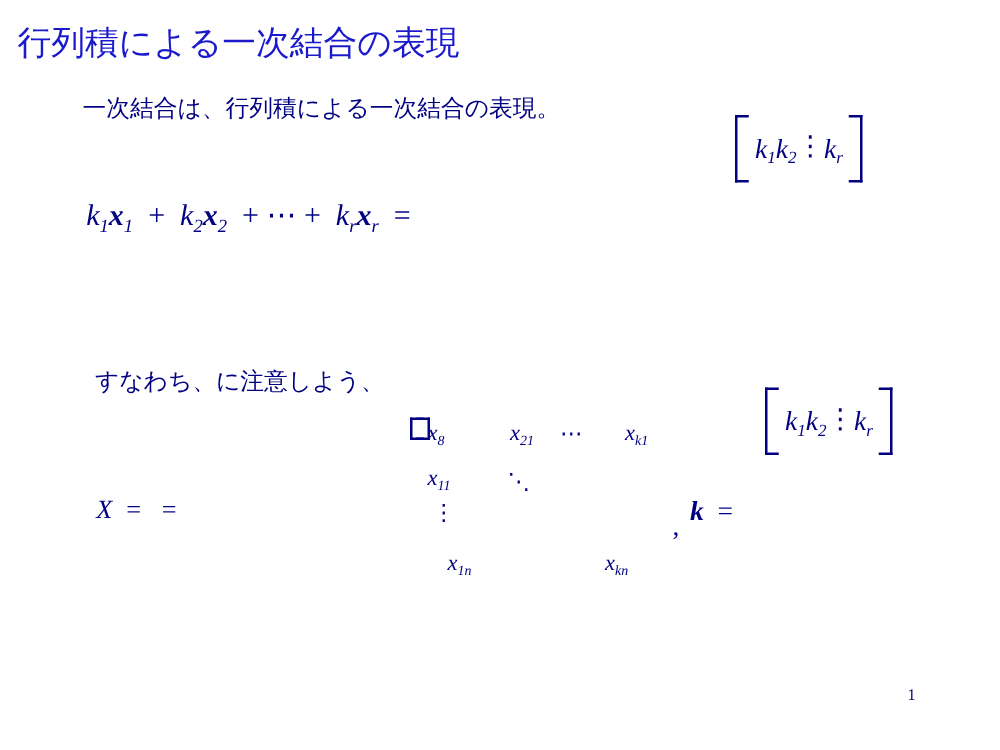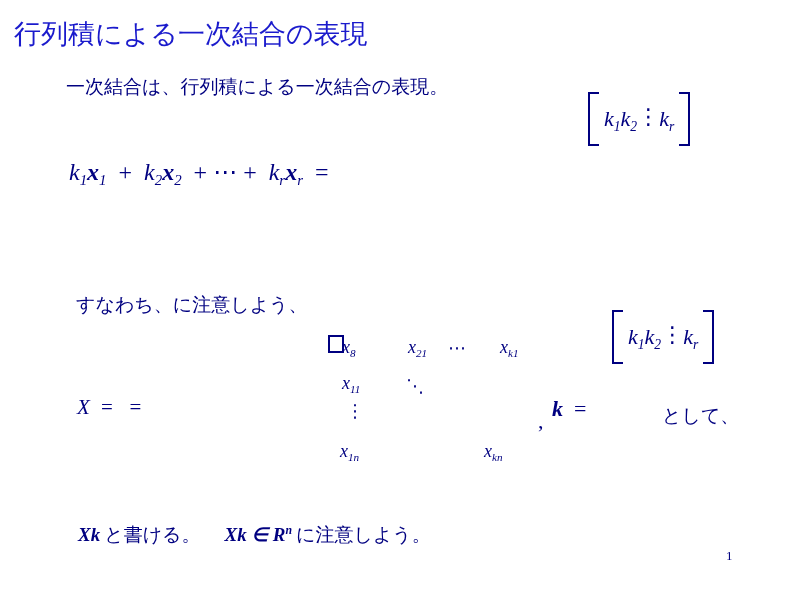--- a/index.html
+++ b/index.html
@@ -249,21 +249,21 @@
         <span class="e" style="left:14px; top:6px;"><span class="mi">x</span><span class="sub">8</span></span>
         <span class="e" style="left:80px; top:6px;"><span class="mi">x</span><span class="sub">21</span></span>
         <span class="e" style="left:120px; top:6px;">⋯</span>
         <span class="e" style="left:172px; top:6px;"><span class="mi">x</span><span class="sub">k</span><span class="sub">1</span></span>
 
         <span class="e" style="left:14px; top:42px;"><span class="mi">x</span><span class="sub">11</span></span>
         <span class="e ddots" style="left:78px; top:44px;">⋱</span>
 
         <span class="e" style="left:18px; top:72px; line-height:0.9;">⋮</span>
 
-        <span class="e" style="left:12px; top:110px;"><span class="mi">x</span><span class="sub">1</span><span class="sub">n</span></span>
+        <span class="e" style="left:30px; top:110px;"><span class="mi">x</span><span class="sub">1</span><span class="sub">n</span></span>
         <span class="e" style="left:156px; top:110px;font-family:Liberation Serif, serif;"><span class="mi">x</span><span class="sub">k</span><span class="sub">n</span></span>
       </span>
       <span class="bar-r"></span>
     </span>
   </div>
 
   <div class="comma">,</div>
 
   <div id="keq">
     <span class="bmi">k</span>
@@ -276,27 +276,17 @@
       <span class="inner">
         <span class="cell"><span class="mi">k</span><span class="sub">1</span></span>
         <span class="cell"><span class="mi">k</span><span class="sub">2</span></span>
         <span class="cell vdots">⋮</span>
         <span class="cell"><span class="mi">k</span><span class="sub">r</span></span>
       </span>
       <span class="bar-r"></span>
     </span>
   </div>
 
-  <div class="body-text line4">として、</div>
-
-  <div class="bottom">
-    <span class="m">Xk</span>
-    <span>と書ける。</span>
-    <span class="gap"></span>
-    <span class="m">
-      <span>Xk ∈ R</span><sup style="font-size:0.62em">n</sup>
-    </span>
-    <span>に注意しよう。</span>
-  </div>
+
 
   <div class="pagenum">1</div>
 
 </div>
 
 </body></html>

